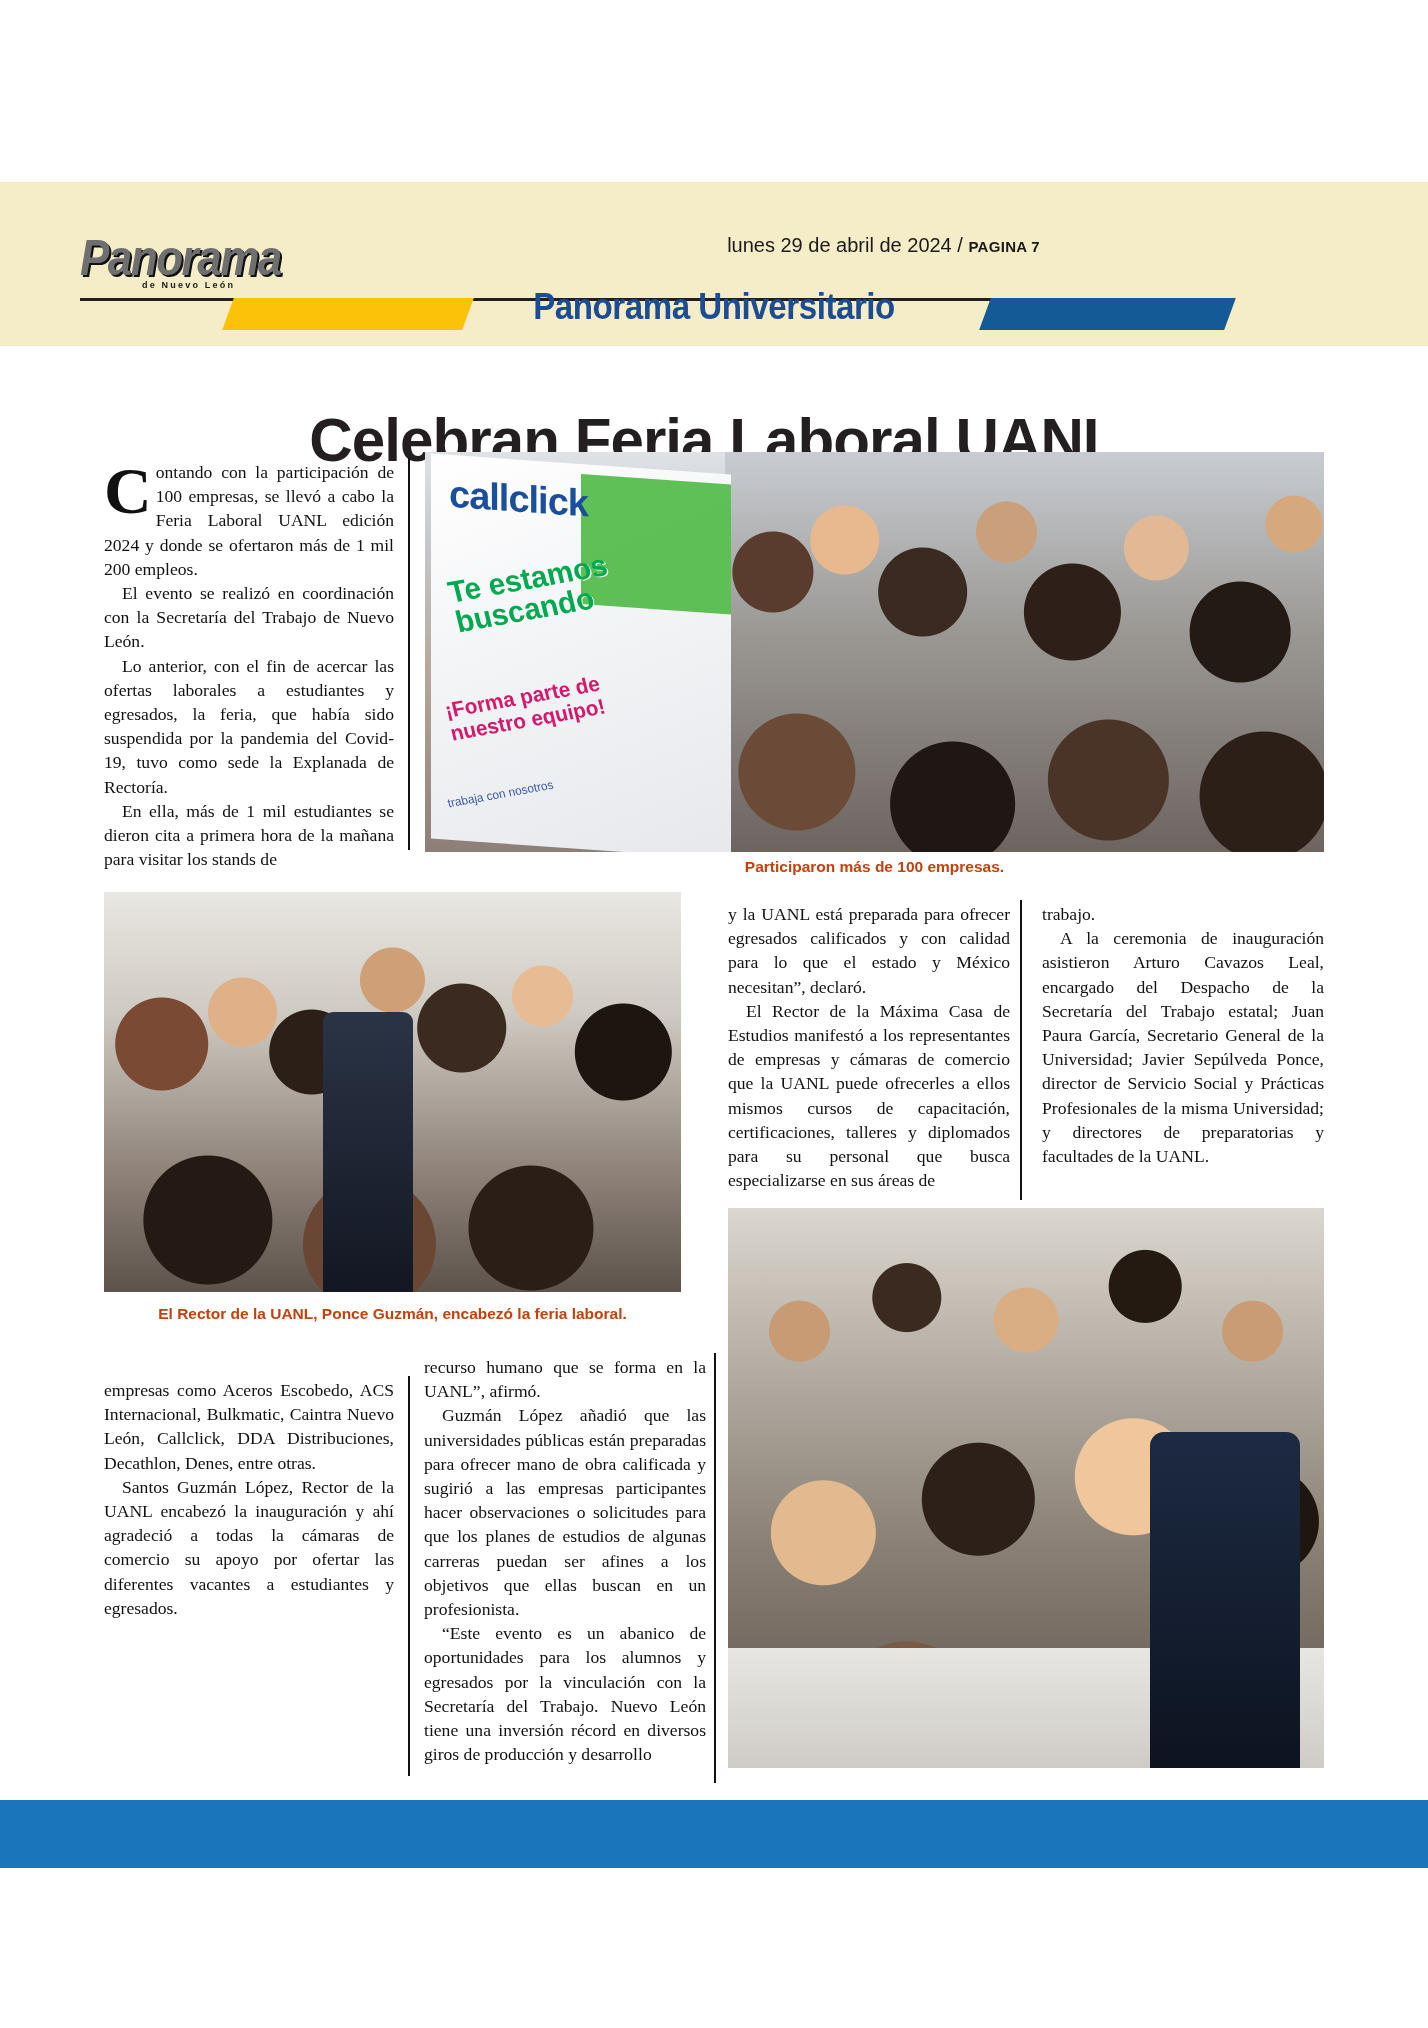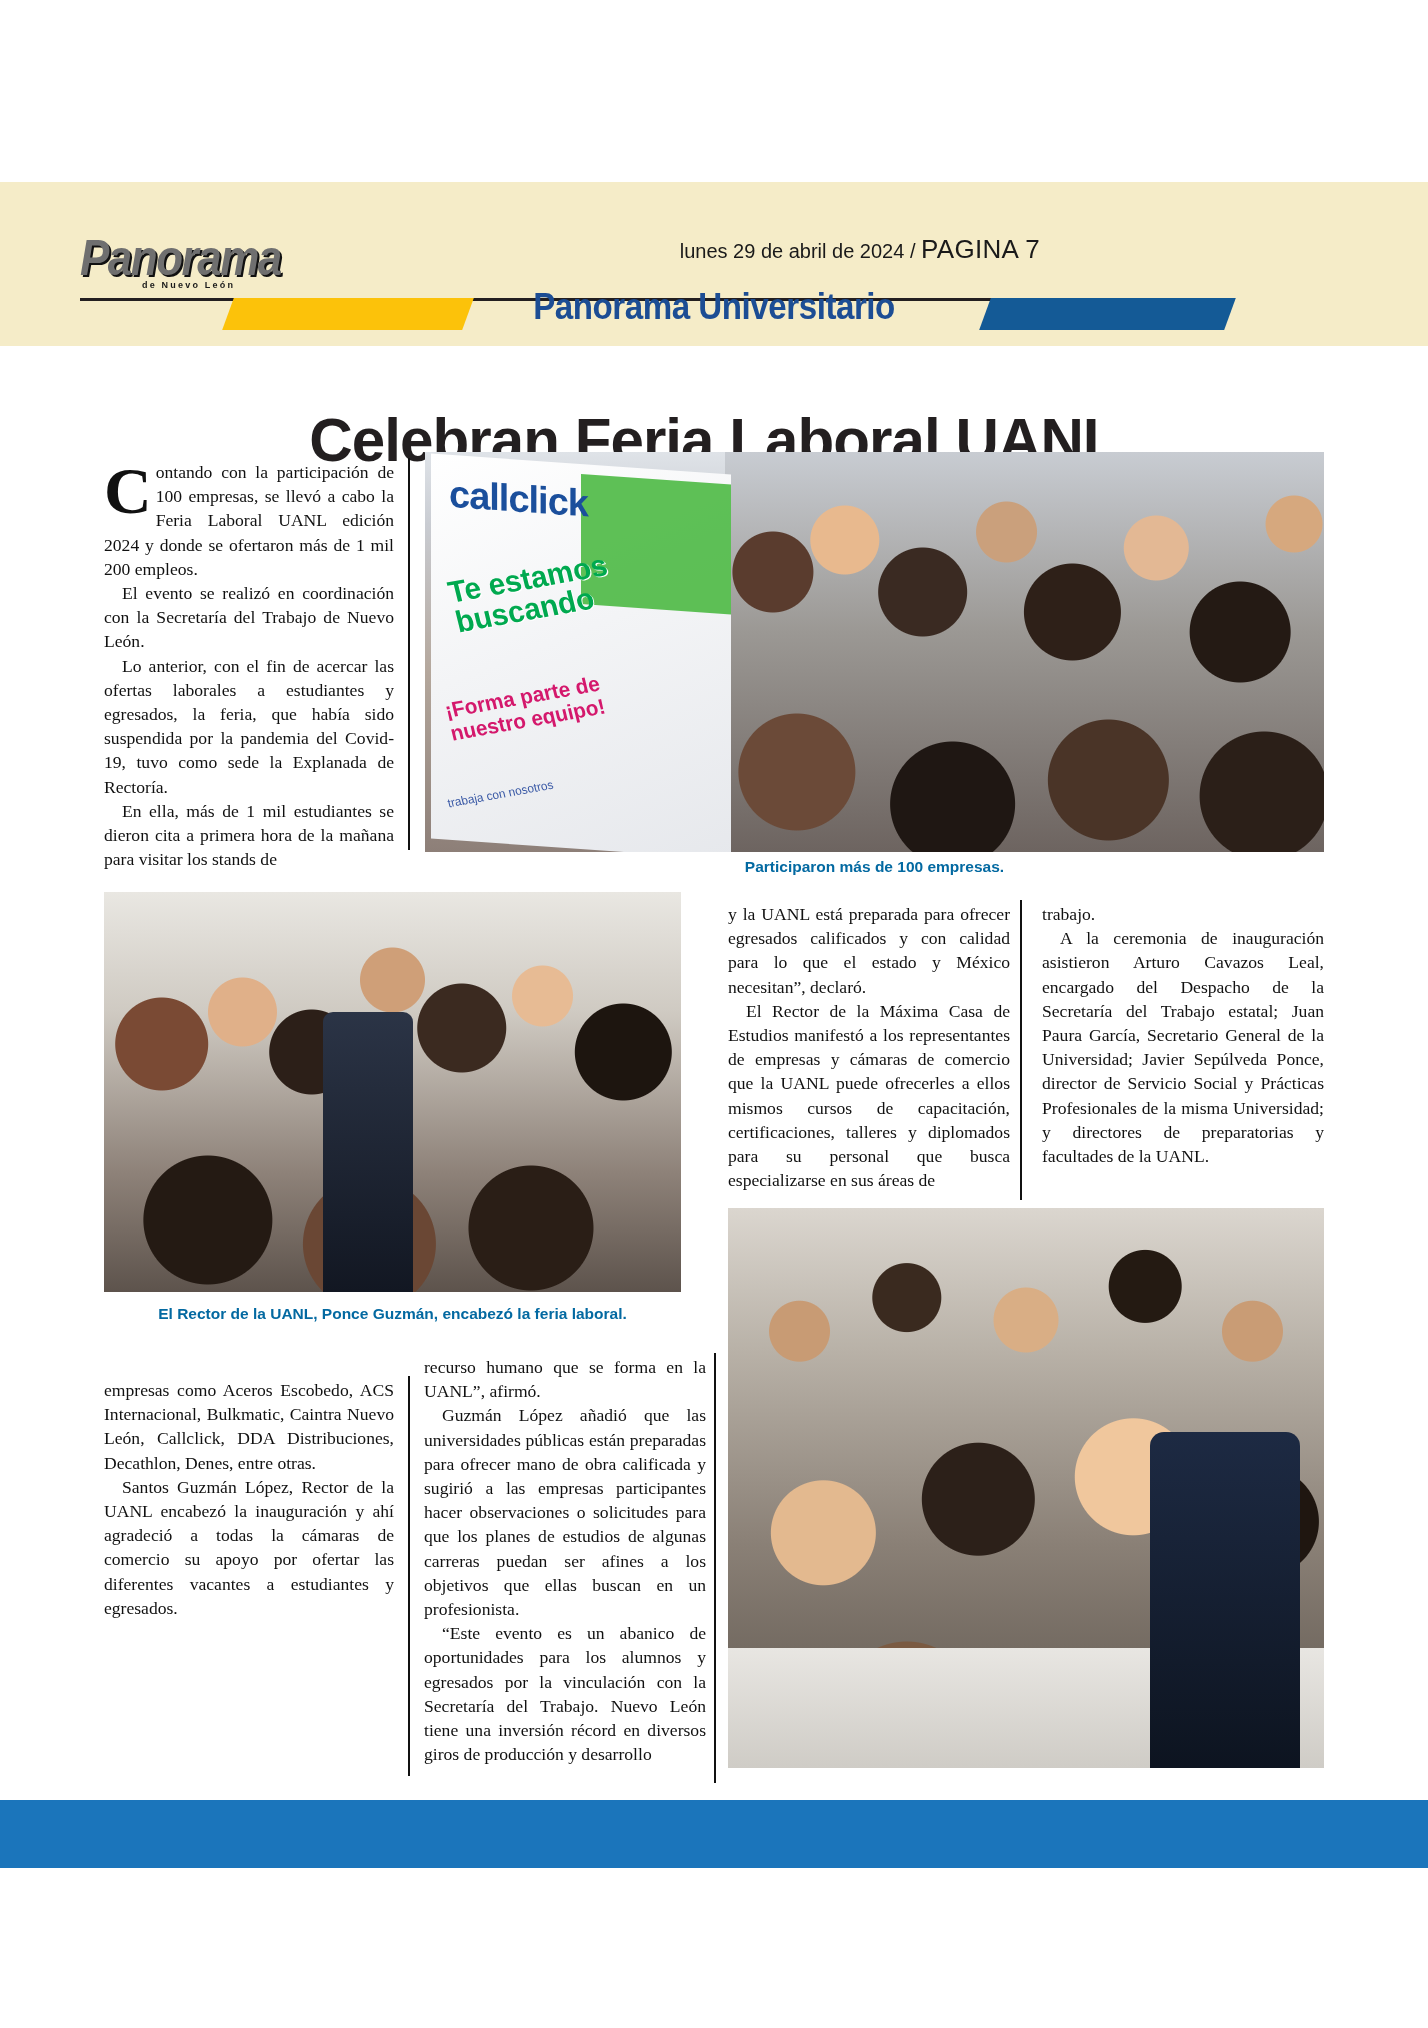--- a/index.html
+++ b/index.html
@@ -68,22 +68,22 @@
   .header-date {
     position: absolute;
     right: 0px;
     top: 52px;
     font-family: "Liberation Sans", sans-serif;
     font-size: 20px;
     color: #1a1a1a;
     white-space: nowrap;
   }
   .header-date .page-no {
-    font-weight: normal;
-    font-size: 26px;
+    font-weight: bold;
+    font-size: 15px;
     letter-spacing: 0.3px;
   }
   .date-wrap {
     position: absolute;
     left: 80px;
     top: 0;
     width: 960px;
     height: 120px;
   }
 
@@ -178,21 +178,21 @@
   .photo {
     position: absolute;
     overflow: hidden;
     background: #aaa;
   }
   .caption {
     position: absolute;
     font-family: "Liberation Sans", sans-serif;
     font-weight: bold;
     font-size: 15.5px;
-    color: #0369a1;
+    color: #c2410c;
     text-align: center;
   }
 
   
   .footer-bar {
     position: absolute;
     left: 0;
     top: 1800px;
     width: 1428px;
     height: 68px;

